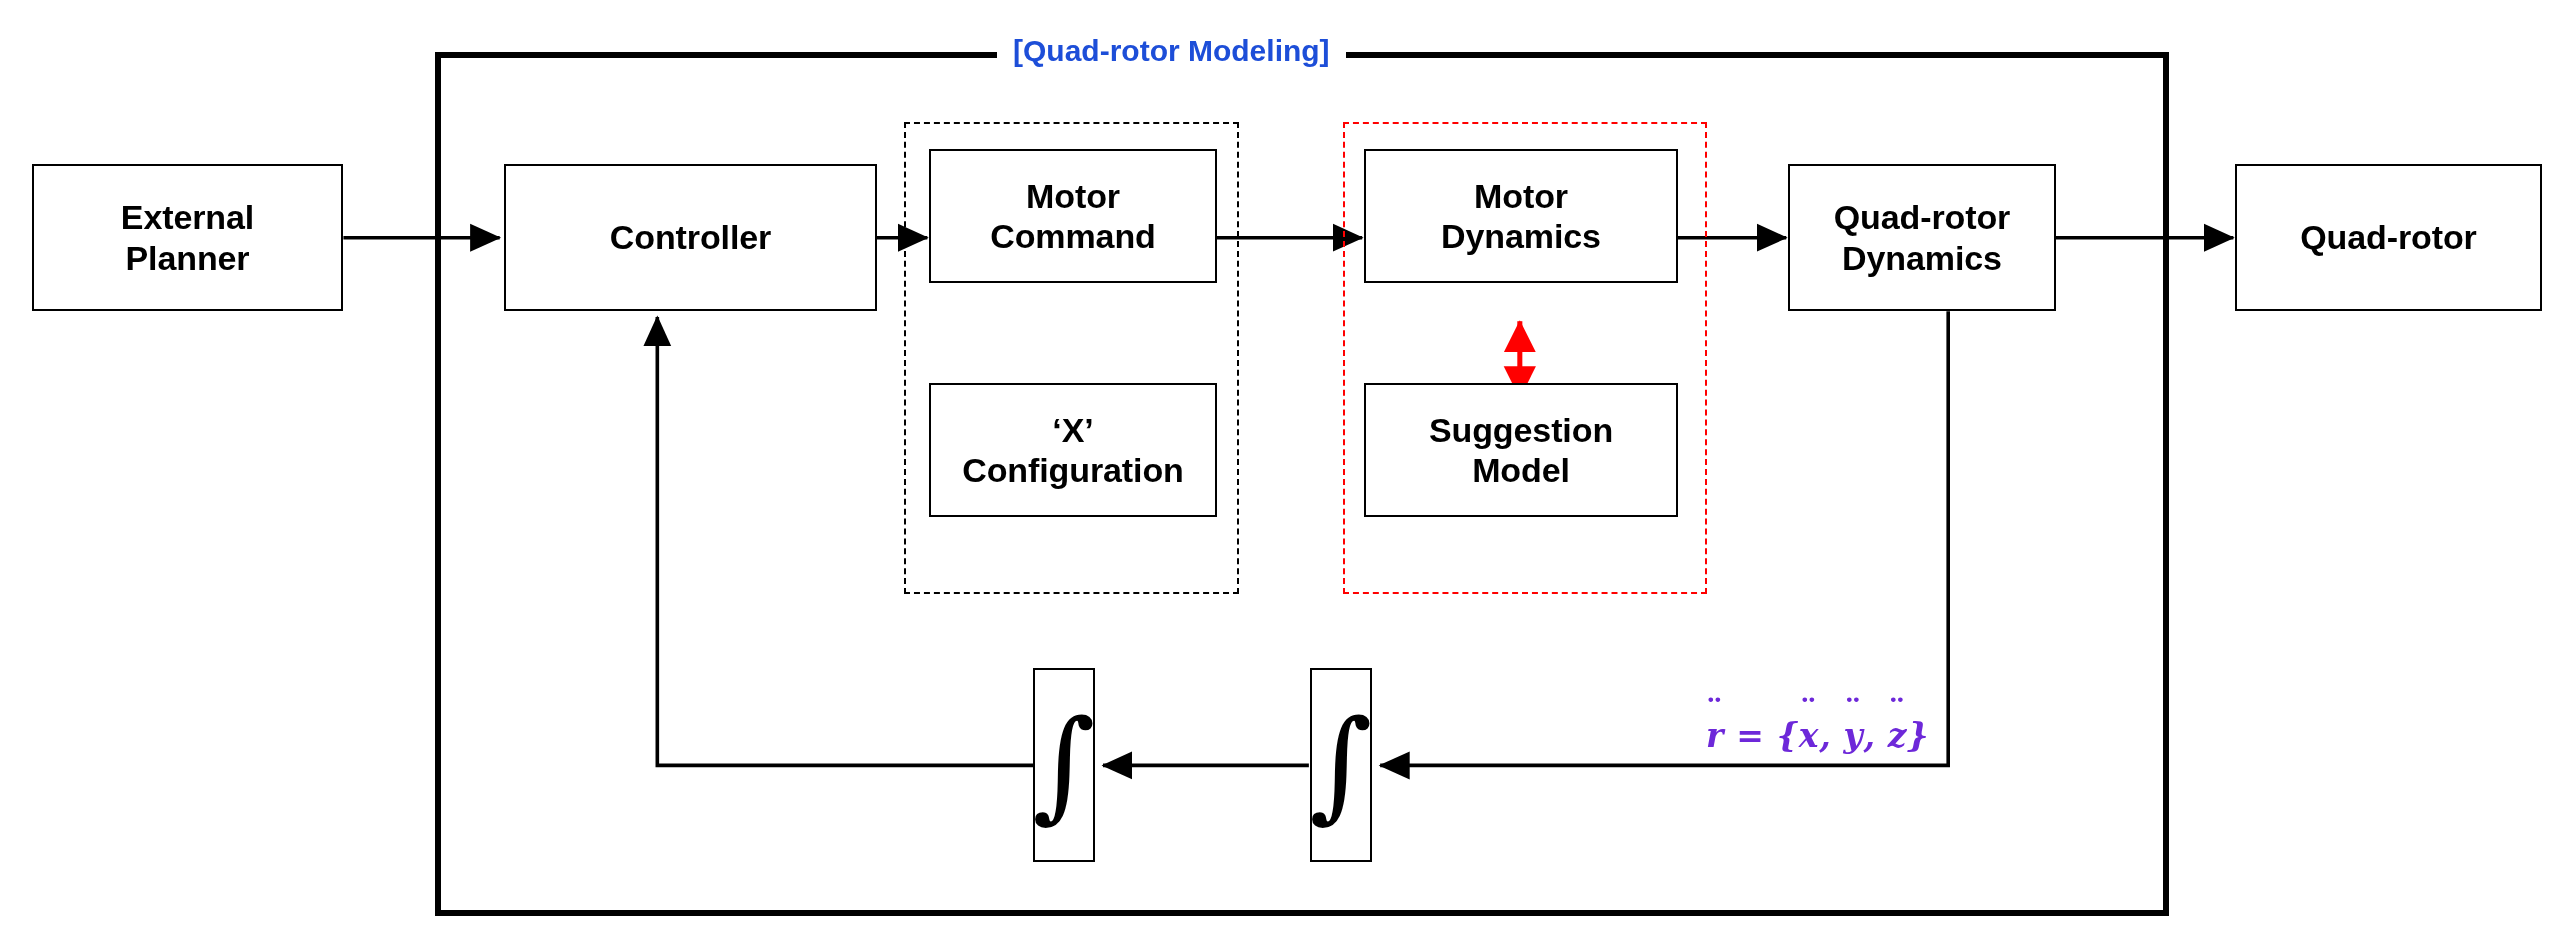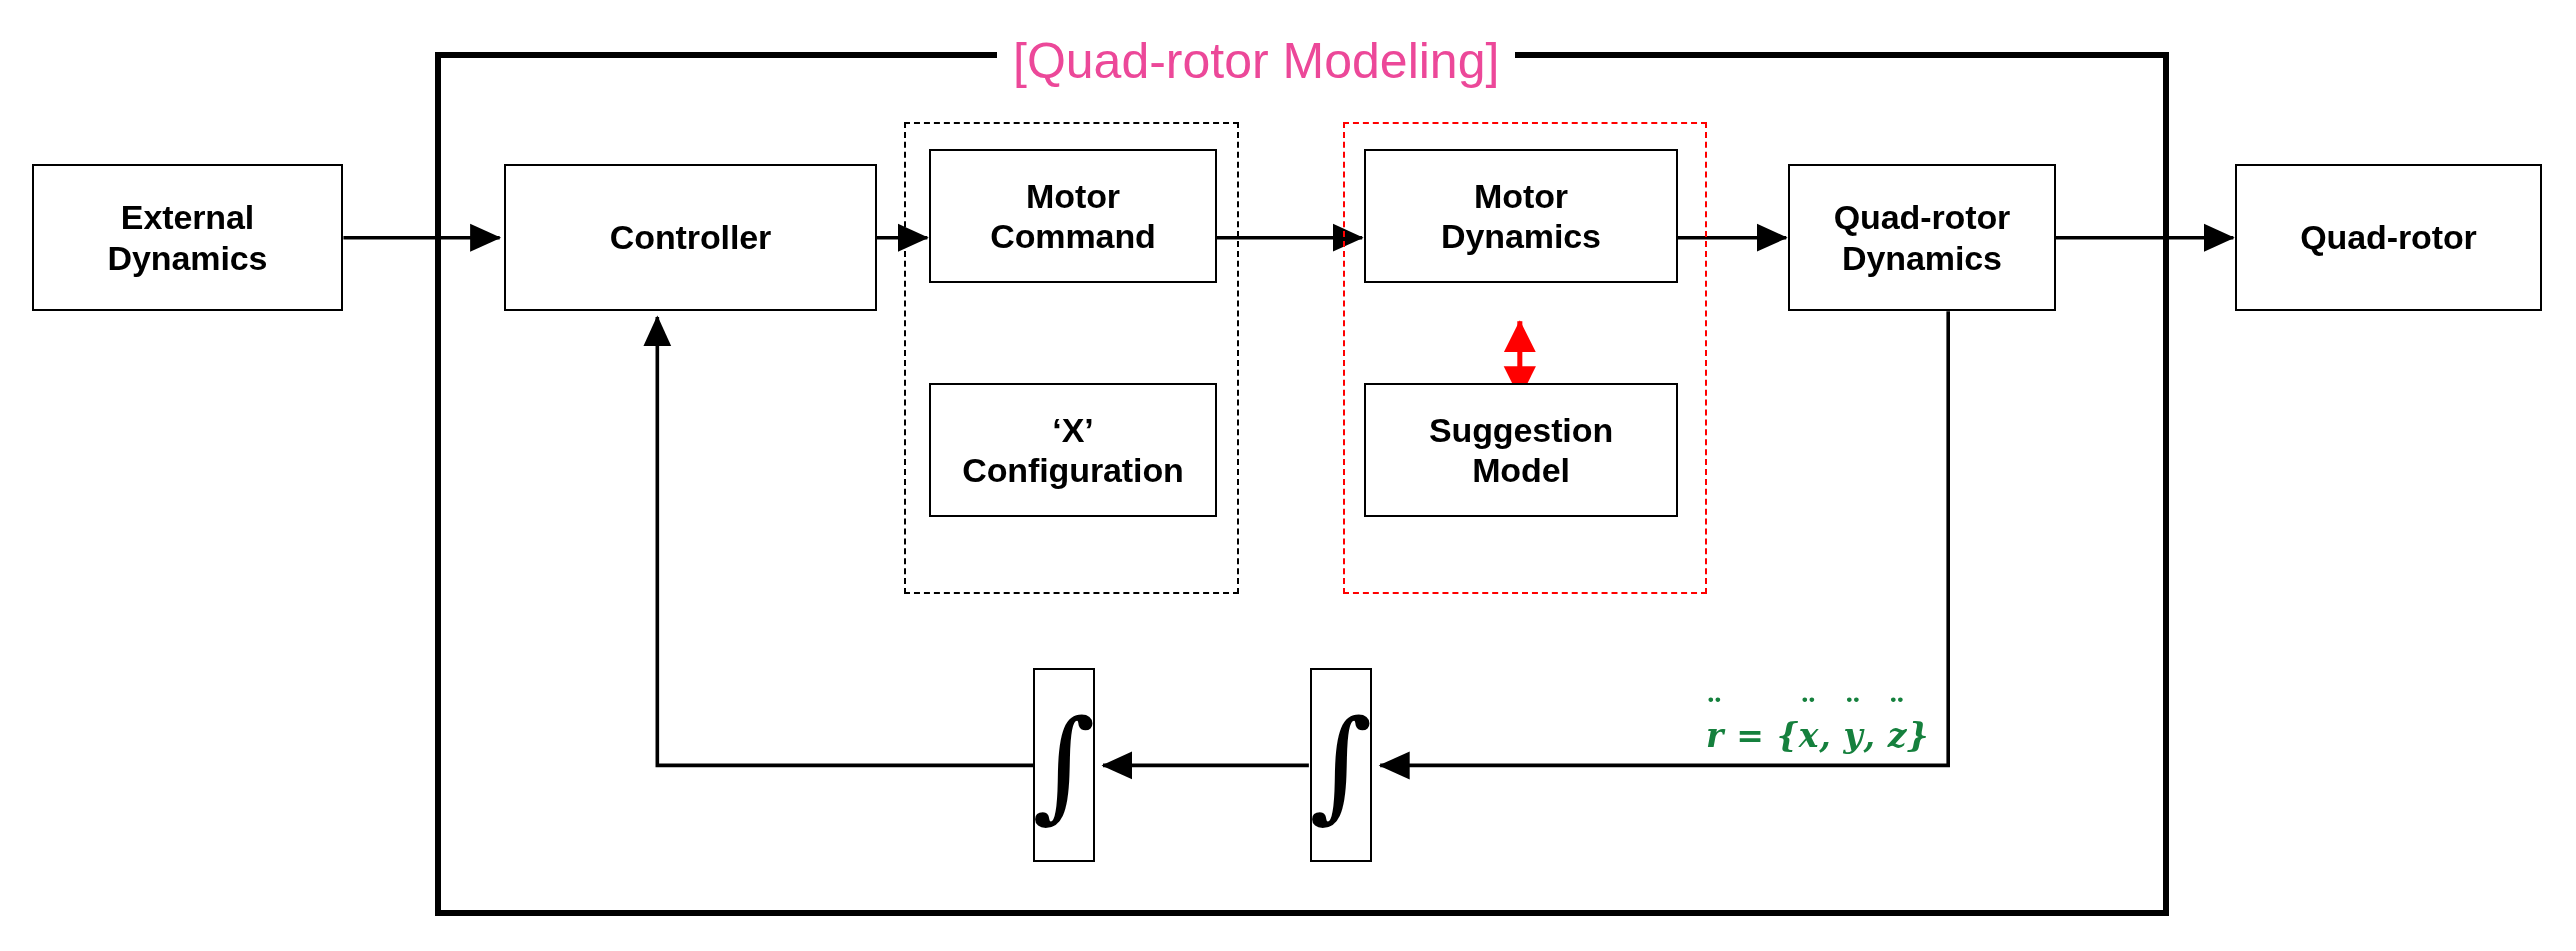--- a/index.html
+++ b/index.html
@@ -58,23 +58,23 @@
   .outer-frame {
     position: absolute;
     box-sizing: border-box;
     border: 6.5px solid #000000;
     background: transparent;
   }
   .diagram-title {
     position: absolute;
     background: #ffffff;
     font-family: "Liberation Sans", sans-serif;
-    font-weight: 400;
-    font-size: 50px;
-    color: #ec4899;
+    font-weight: 700;
+    font-size: 30px;
+    color: #1d4ed8;
     white-space: nowrap;
     padding: 0 16px;
     line-height: 1;
   }
   .integrator {
     position: absolute;
     box-sizing: border-box;
     background: #ffffff;
     border: 2.9px solid #000000;
     display: flex;
@@ -87,21 +87,21 @@
     line-height: 0.82;
     color: #000000;
     font-weight: 400;
   }
   .equation {
     position: absolute;
     font-family: "DejaVu Serif", "Liberation Serif", serif;
     font-weight: bold;
     font-style: italic;
     font-size: 33px;
-    color: #15803d;
+    color: #6d28d9;
     white-space: nowrap;
     letter-spacing: 0.7px;
   }
   .equation .ddot {
     position: relative;
     display: inline-block;
   }
   .equation .ddot::after {
     content: "\00A8";
     position: absolute;
@@ -172,21 +172,21 @@
   <div class="outer-frame" style="left:435px; top:52px; width:1734px; height:864px;"></div>
 
   <div class="diagram-title" style="left:997px; top:36px;">[Quad-rotor Modeling]</div>
 
   <div class="group-dashed group-black" style="left:904px; top:122px; width:335px; height:472px;"></div>
 
   <div class="group-dashed group-red" style="left:1343px; top:122px; width:364px; height:472px;"></div>
 
   <div class="box" style="left:32px; top:164px; width:311px; height:147px;">
     <span class="box-label">External
-Dynamics</span>
+Planner</span>
   </div>
 
   <div class="box" style="left:504px; top:164px; width:373px; height:147px;">
     <span class="box-label">Controller</span>
   </div>
 
   <div class="box" style="left:929px; top:149px; width:288px; height:134px;">
     <span class="box-label">Motor
 Command</span>
   </div>

